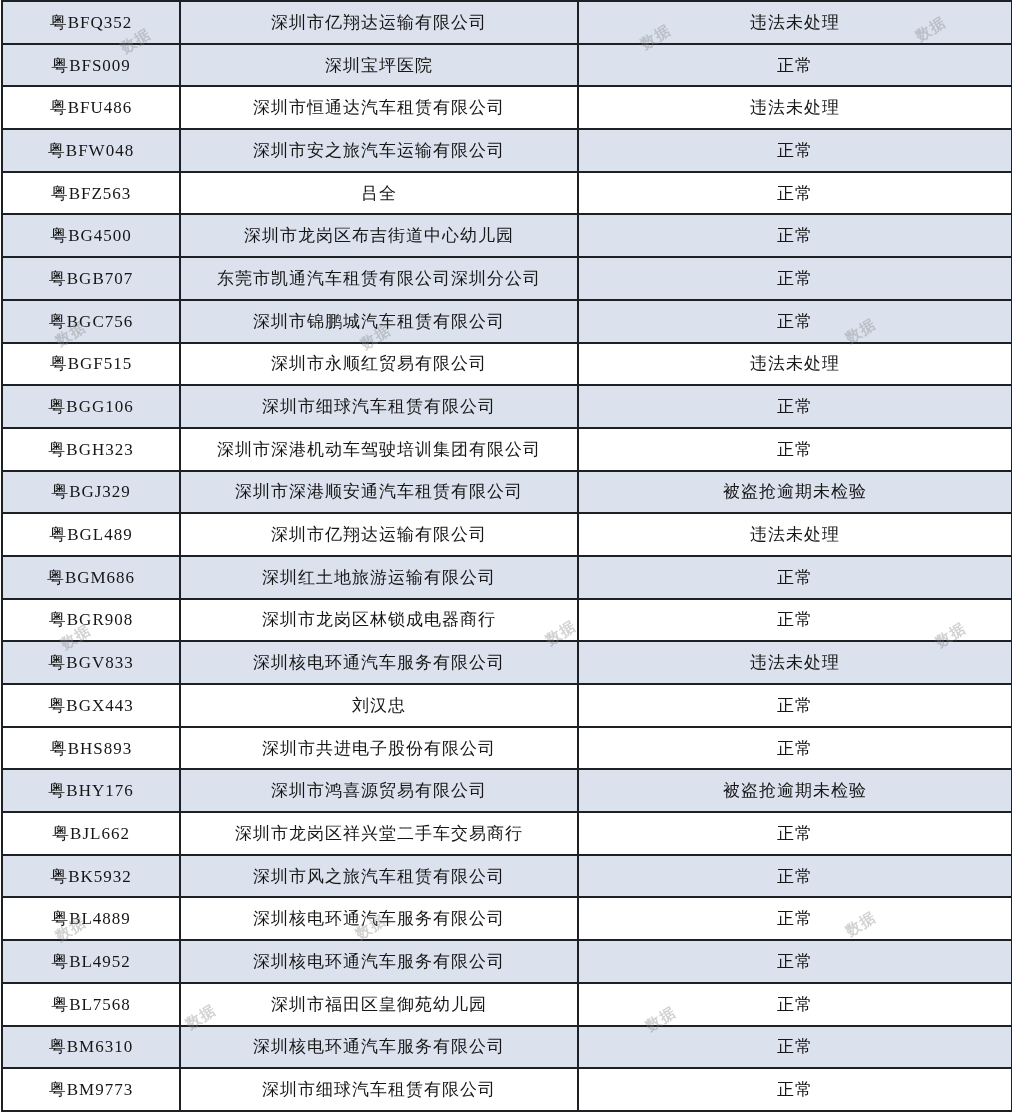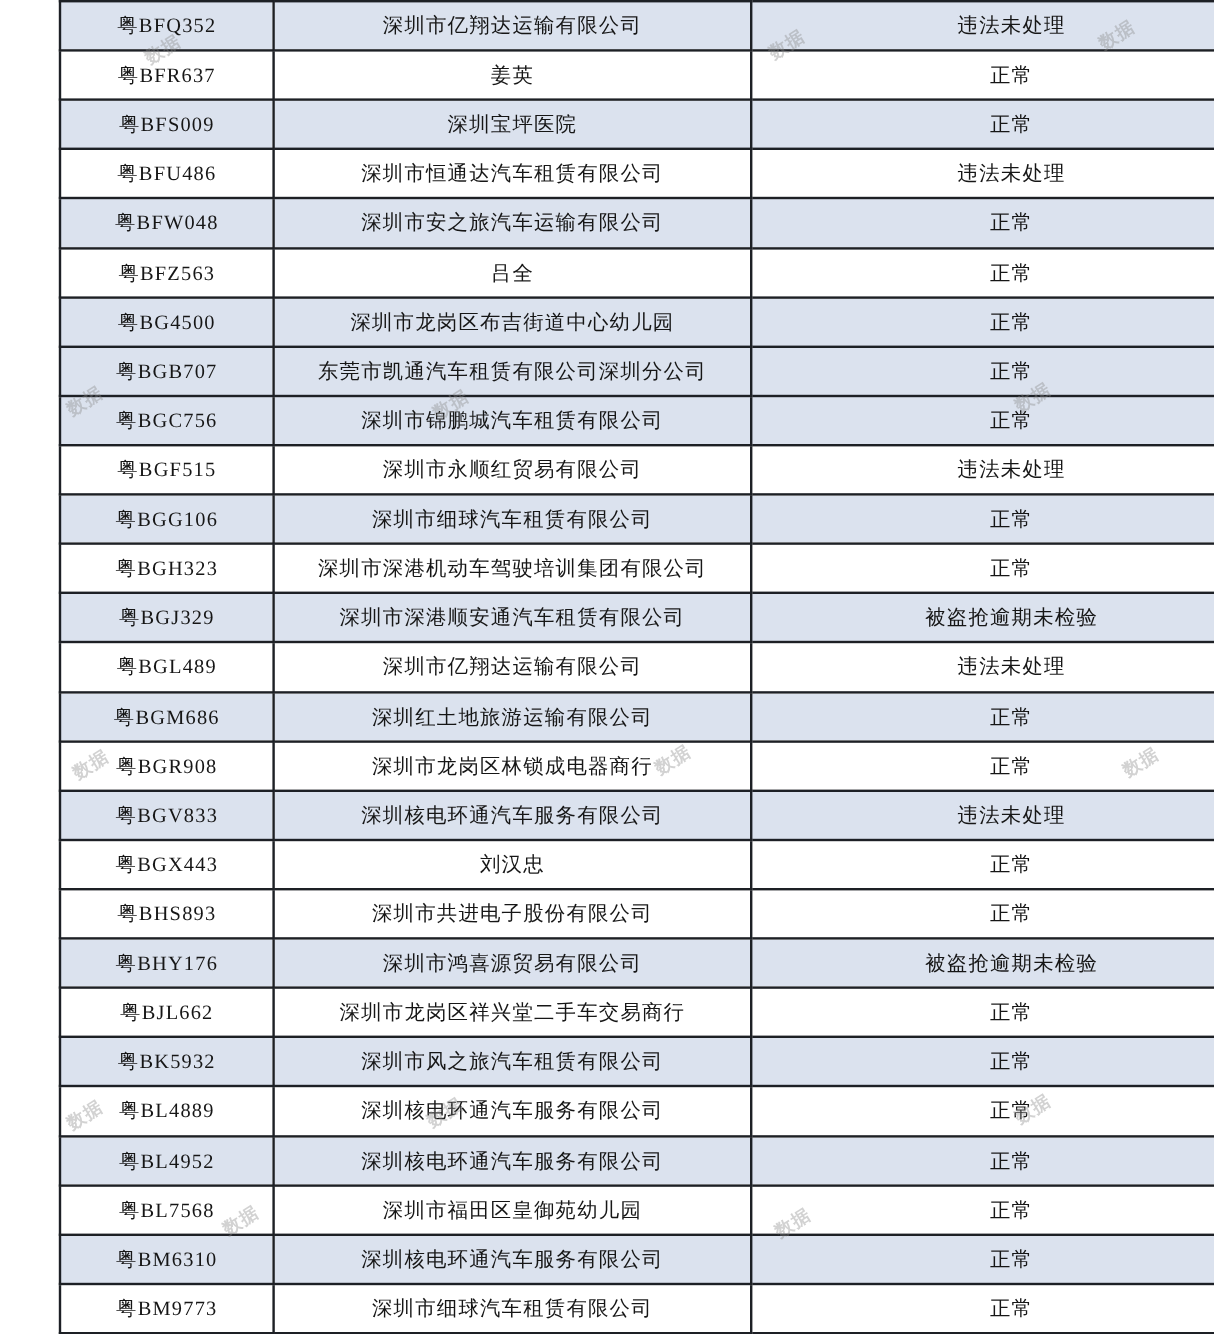--- a/index.html
+++ b/index.html
@@ -13,21 +13,20 @@
   html, body {
     width: 1012px;
     background: #ffffff;
     font-family: "Liberation Serif", "DejaVu Serif", serif;
   }
   .table-wrap {
     position: relative;
     width: 1012px;
     height: 1112px;
     overflow: hidden;
-    padding-left: 48px;
   }
   table.vehicle-table {
     width: 1010px;
     height: 1112px;
     border-collapse: collapse;
     table-layout: fixed;
     margin-left: 1px;
   }
   table.vehicle-table td {
     border: 2px solid var(--border-color);
@@ -67,25 +66,20 @@
     <colgroup>
       <col class="c-plate">
       <col class="c-owner">
       <col class="c-status">
     </colgroup>
     <tbody>
         <tr class="odd">
       <td>粤BFQ352</td>
       <td>深圳市亿翔达运输有限公司</td>
       <td>违法未处理</td>
-    </tr>
-        <tr class="even">
-      <td>粤BFR637</td>
-      <td>姜英</td>
-      <td>正常</td>
     </tr>
         <tr class="odd">
       <td>粤BFS009</td>
       <td>深圳宝坪医院</td>
       <td>正常</td>
     </tr>
         <tr class="even">
       <td>粤BFU486</td>
       <td>深圳市恒通达汽车租赁有限公司</td>
       <td>违法未处理</td>

